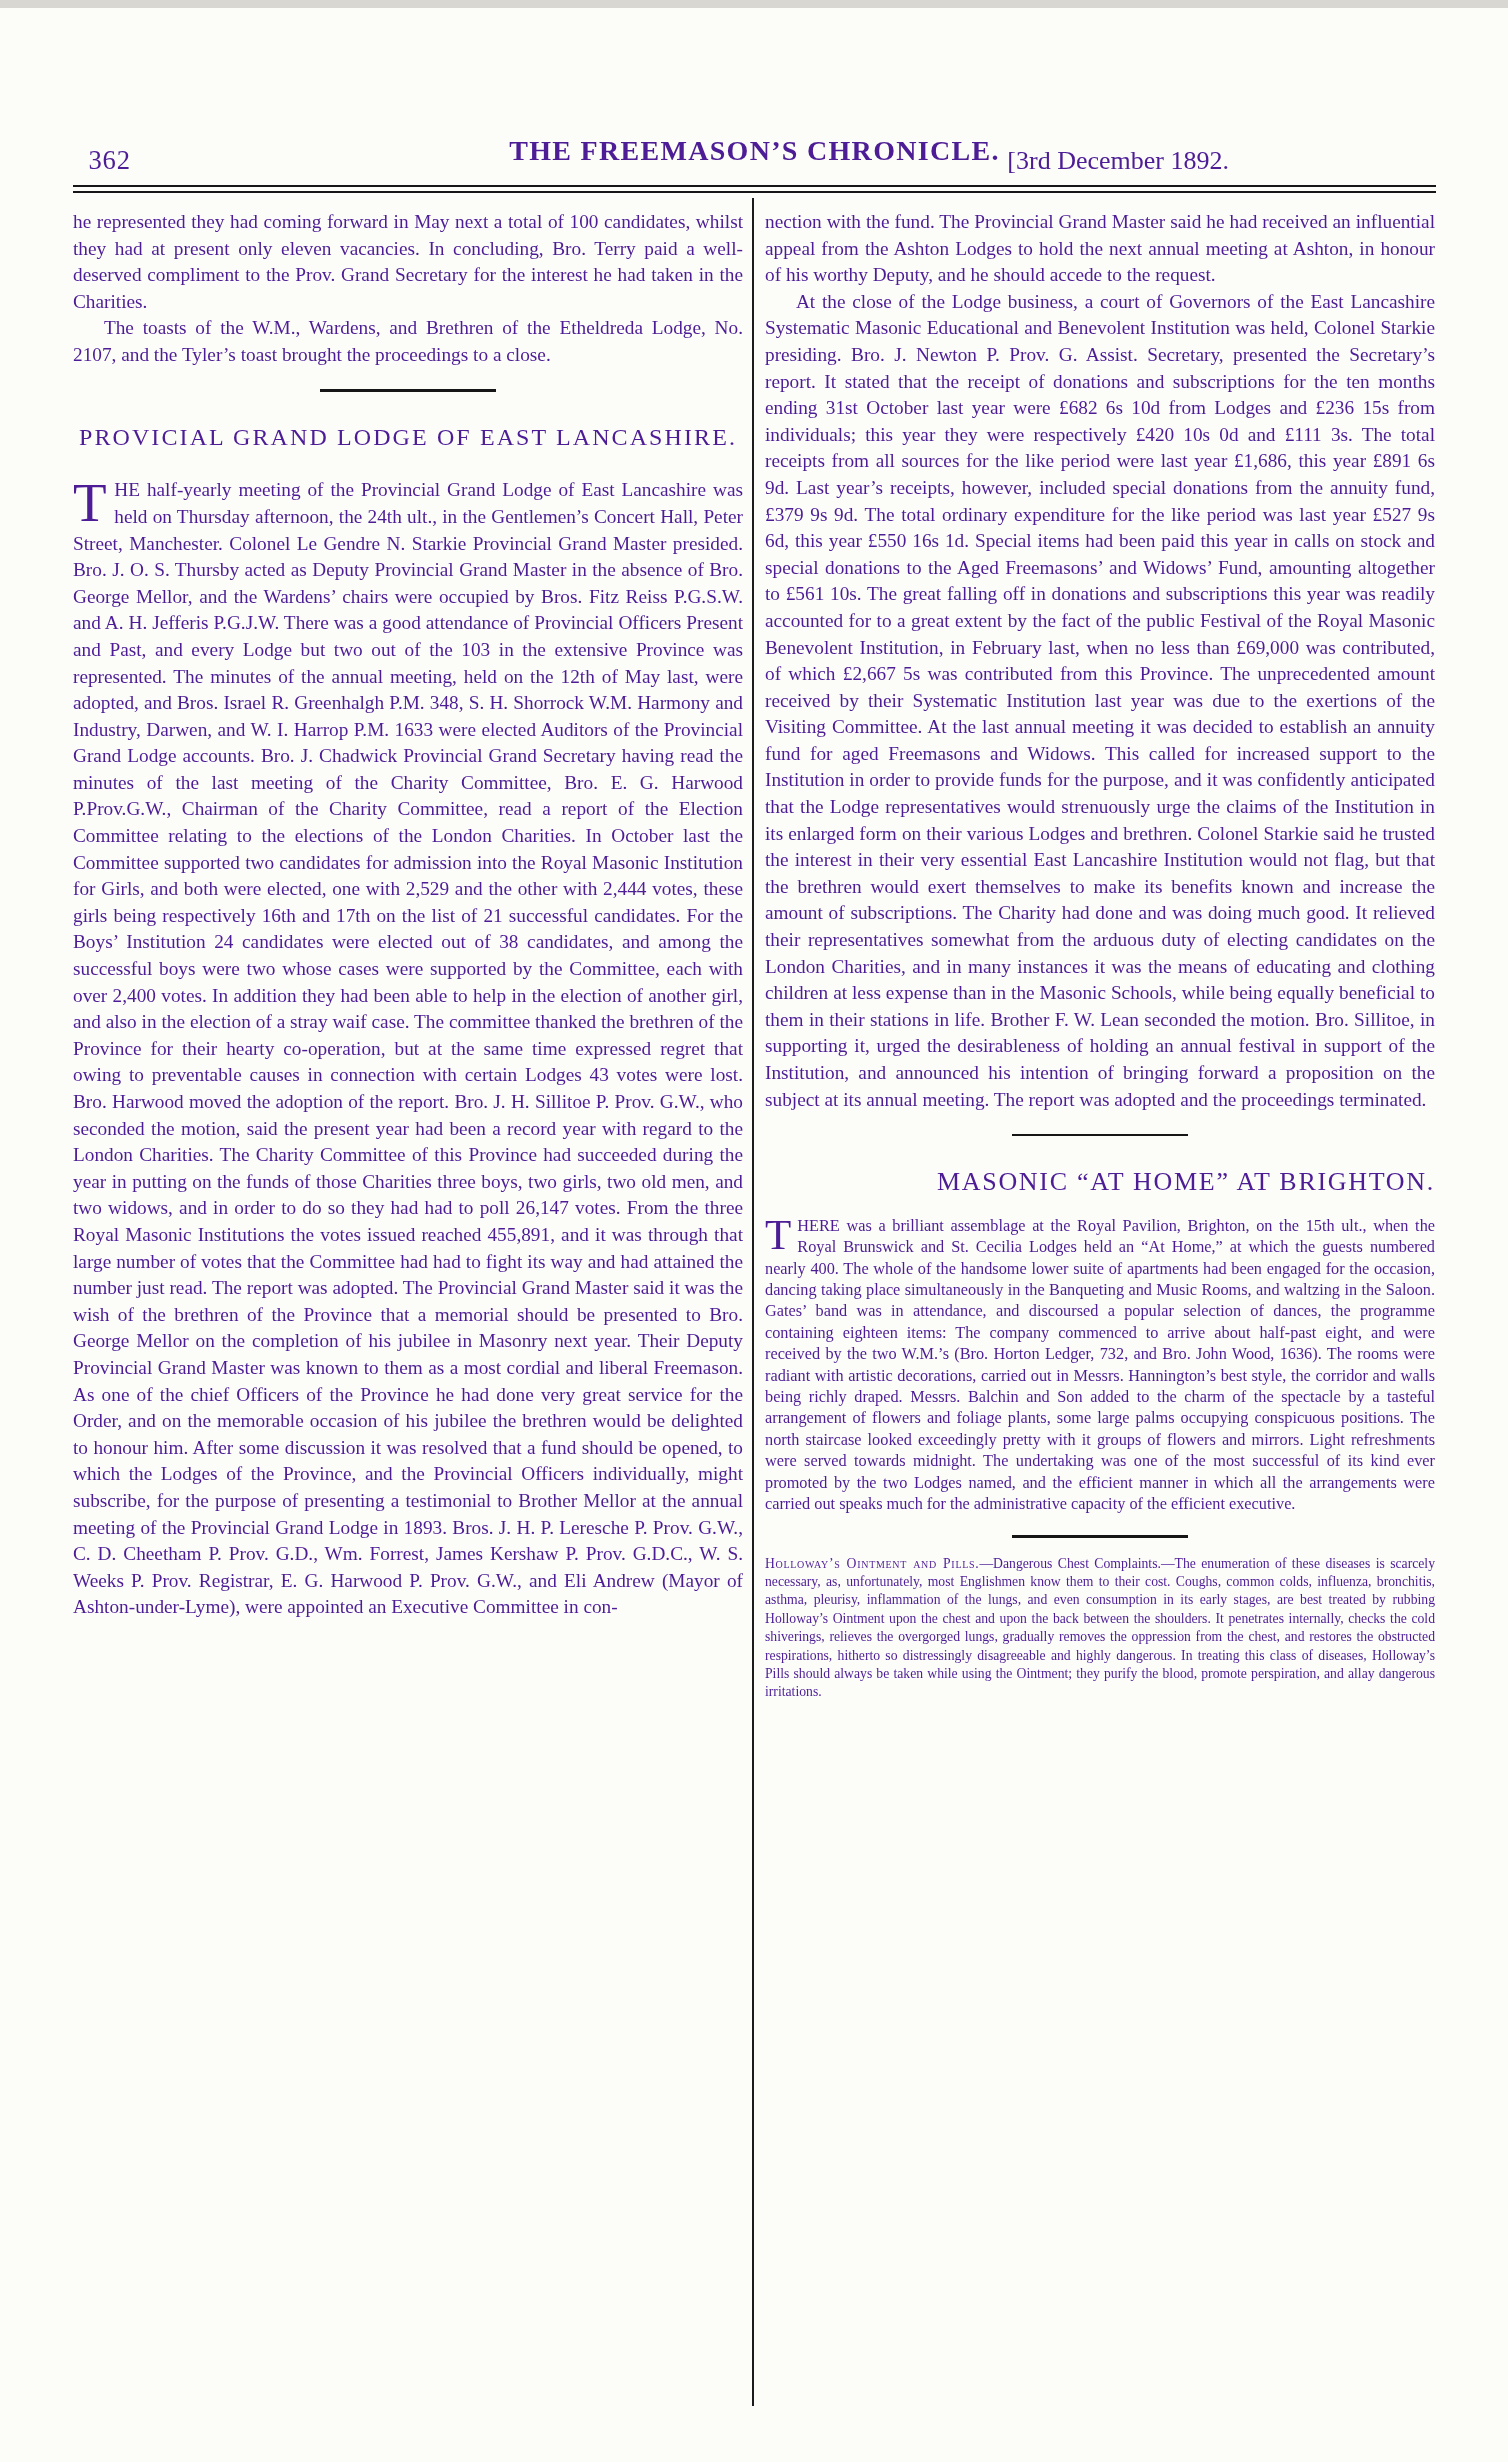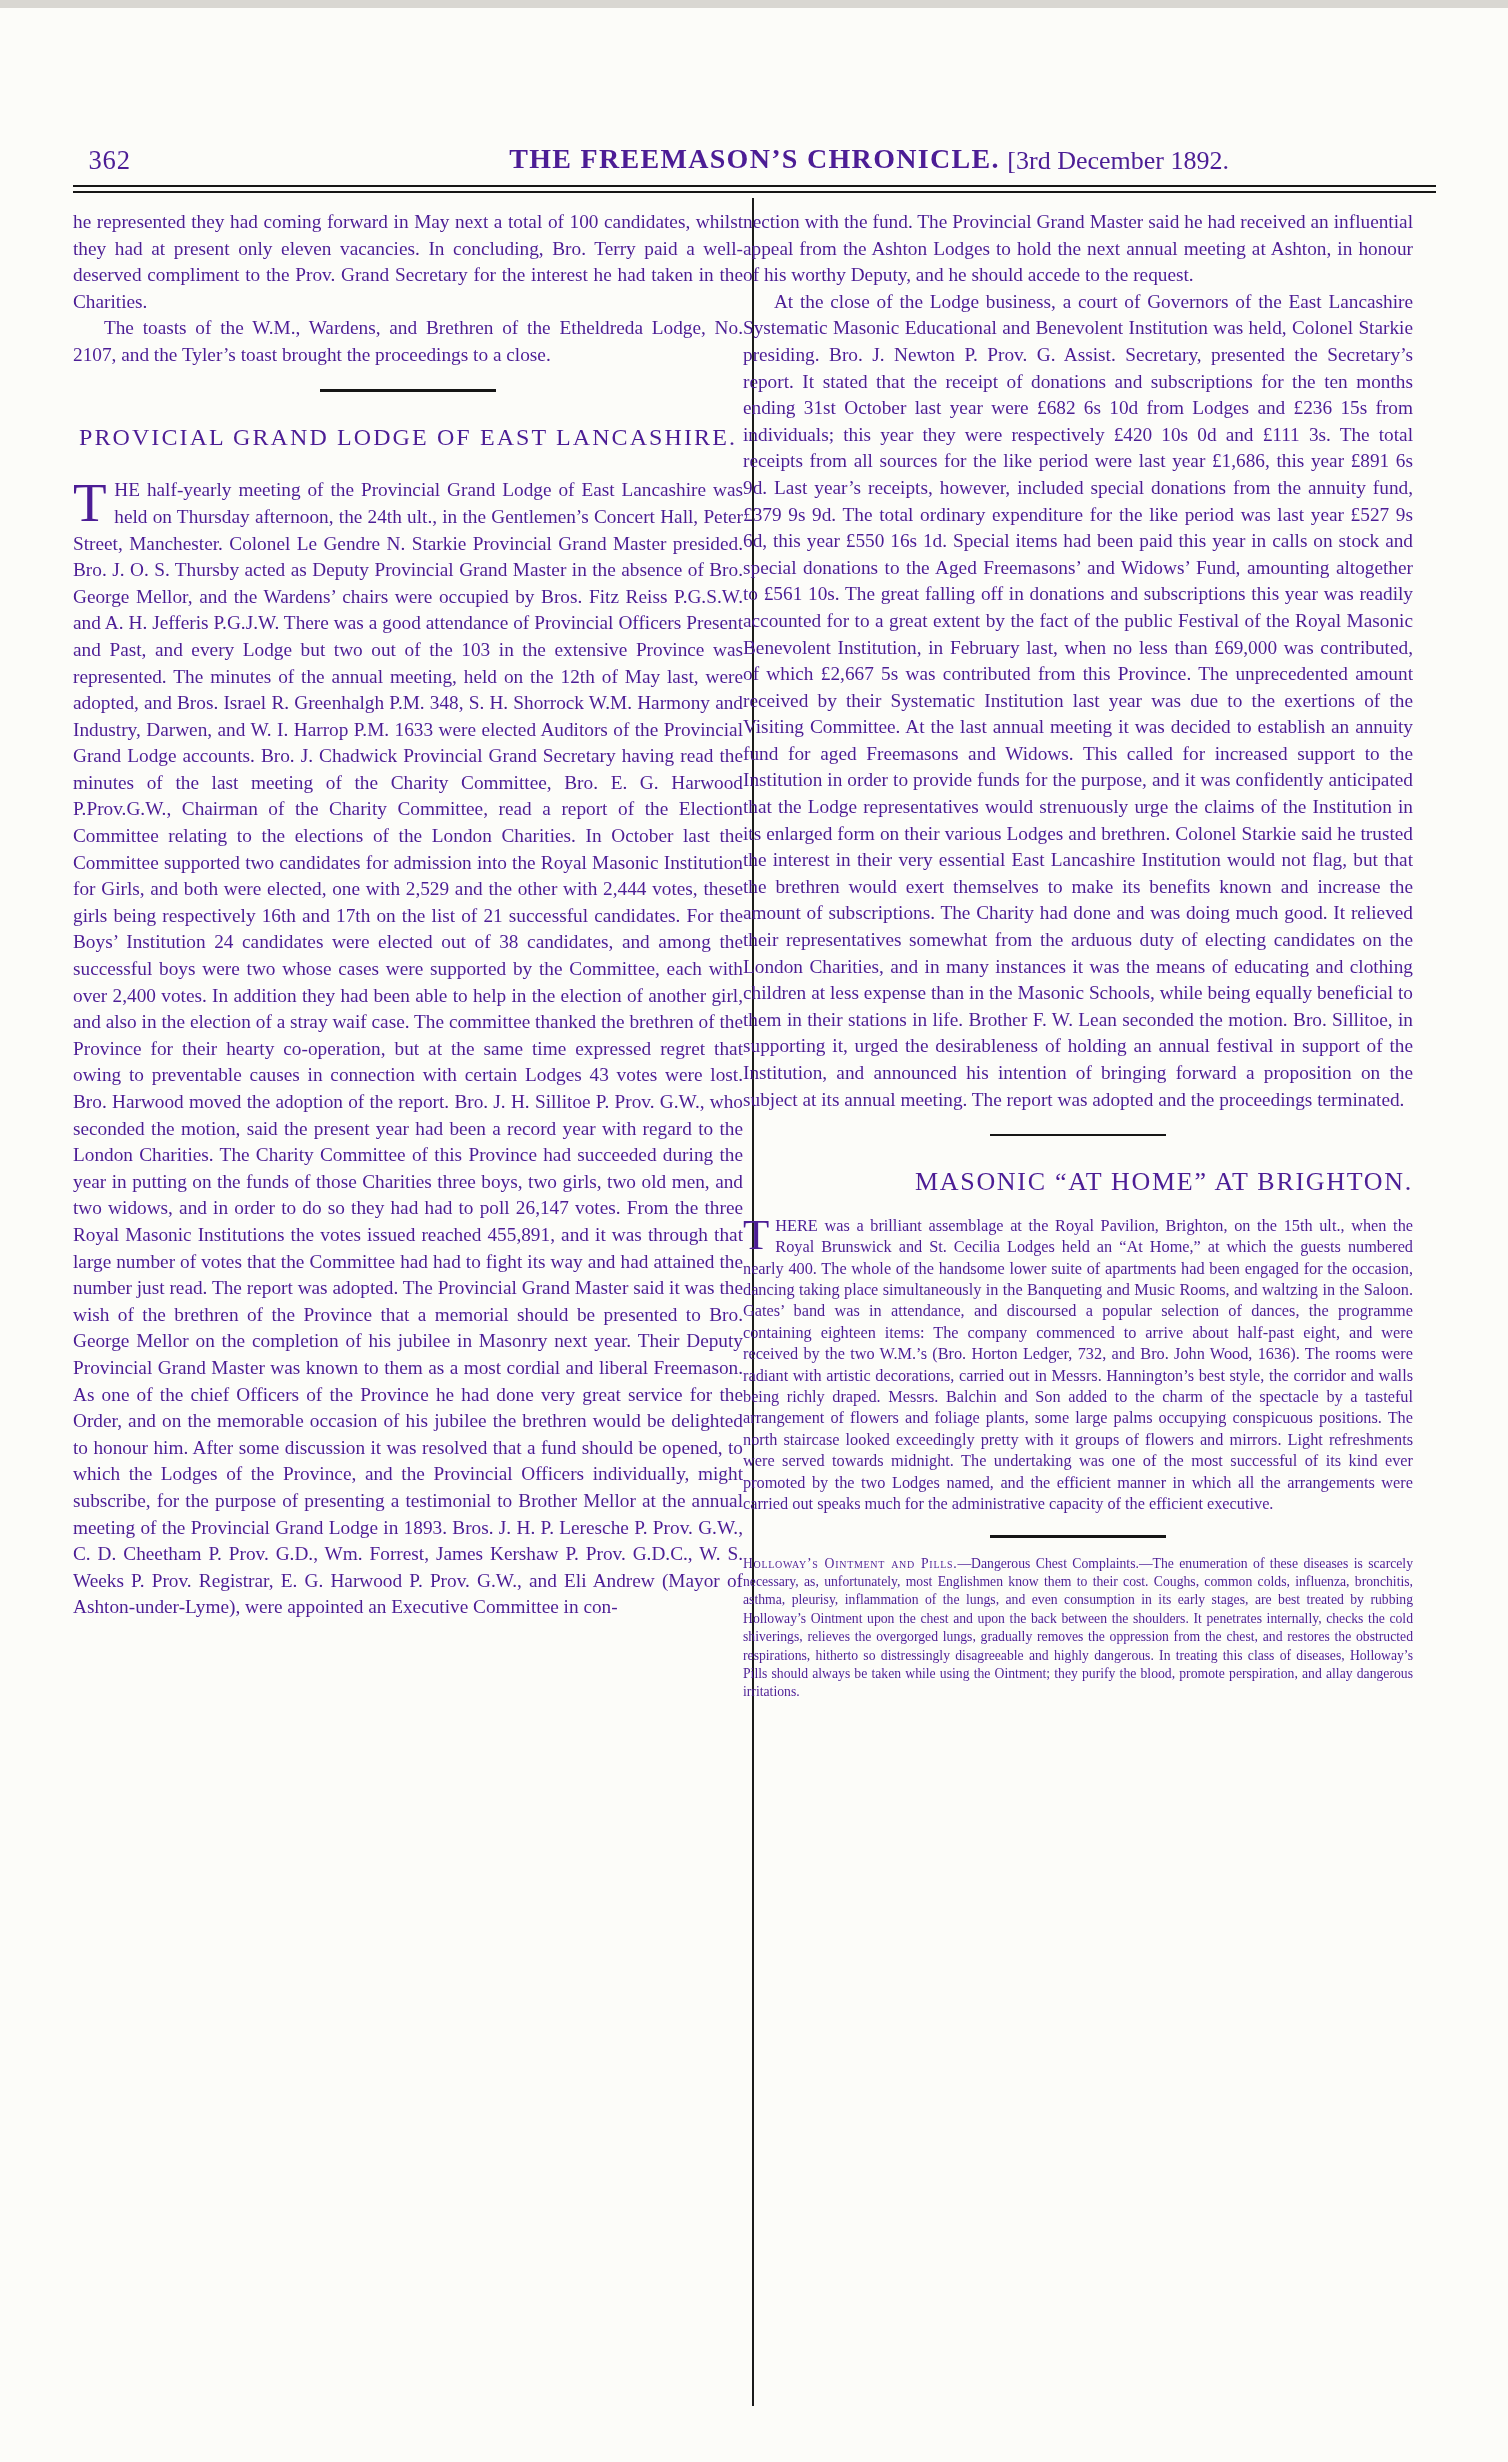--- a/index.html
+++ b/index.html
@@ -8,27 +8,27 @@
     width:1508px; height:2462px;
     margin:8px auto;
     background:#fcfcf9;
     color:#4c1d95;
     font-family:"Liberation Serif","DejaVu Serif",serif;
     overflow:hidden;
   }
   
   .header { position:absolute; top:120px; left:73px; width:1363px; height:50px; }
   .page-number { position:absolute; left:15.4px; bottom:1.7px; font-size:26.6px; letter-spacing:0.9px; }
-  .masthead { position:absolute; left:0; right:0; bottom:3px; text-align:center;
+  .masthead { position:absolute; left:0; right:0; bottom:11px; text-align:center;
               font-size:28px; font-weight:bold; letter-spacing:1.3px; }
   .issue-date { position:absolute; right:207px; bottom:1.7px; font-size:26px; }
   .double-rule { position:absolute; top:177px; left:73px; width:1363px; height:7.7px;
                  border-top:2.6px solid #161616; border-bottom:2.6px solid #161616; box-sizing:border-box; }
   
-  .columns { position:absolute; top:201px; left:73px; width:1363px; display:flex; }
+  .columns { position:absolute; top:201px; left:73px; width:1363px; display:flex; gap:22px; }
   .col { width:670px; text-align:justify; }
   .col-rule { position:absolute; top:190px; left:752px; width:1.7px; height:2208px; background:#1b1b1b; }
   
   p { margin:0; }
   .body-para { font-size:19.3px; line-height:26.6px; text-indent:1.6em; }
   .first-para { text-indent:0; }
   .section-divider { width:176px; height:2.6px; background:#161616; margin:20.6px auto 0 auto; }
   .article-heading { font-size:24px; line-height:39px; font-weight:normal; letter-spacing:2.1px;
                      text-align:center; margin:26px 0 20.6px 0; }
   .article-heading-small { font-size:26px; line-height:34px; font-weight:normal; letter-spacing:1.7px;

